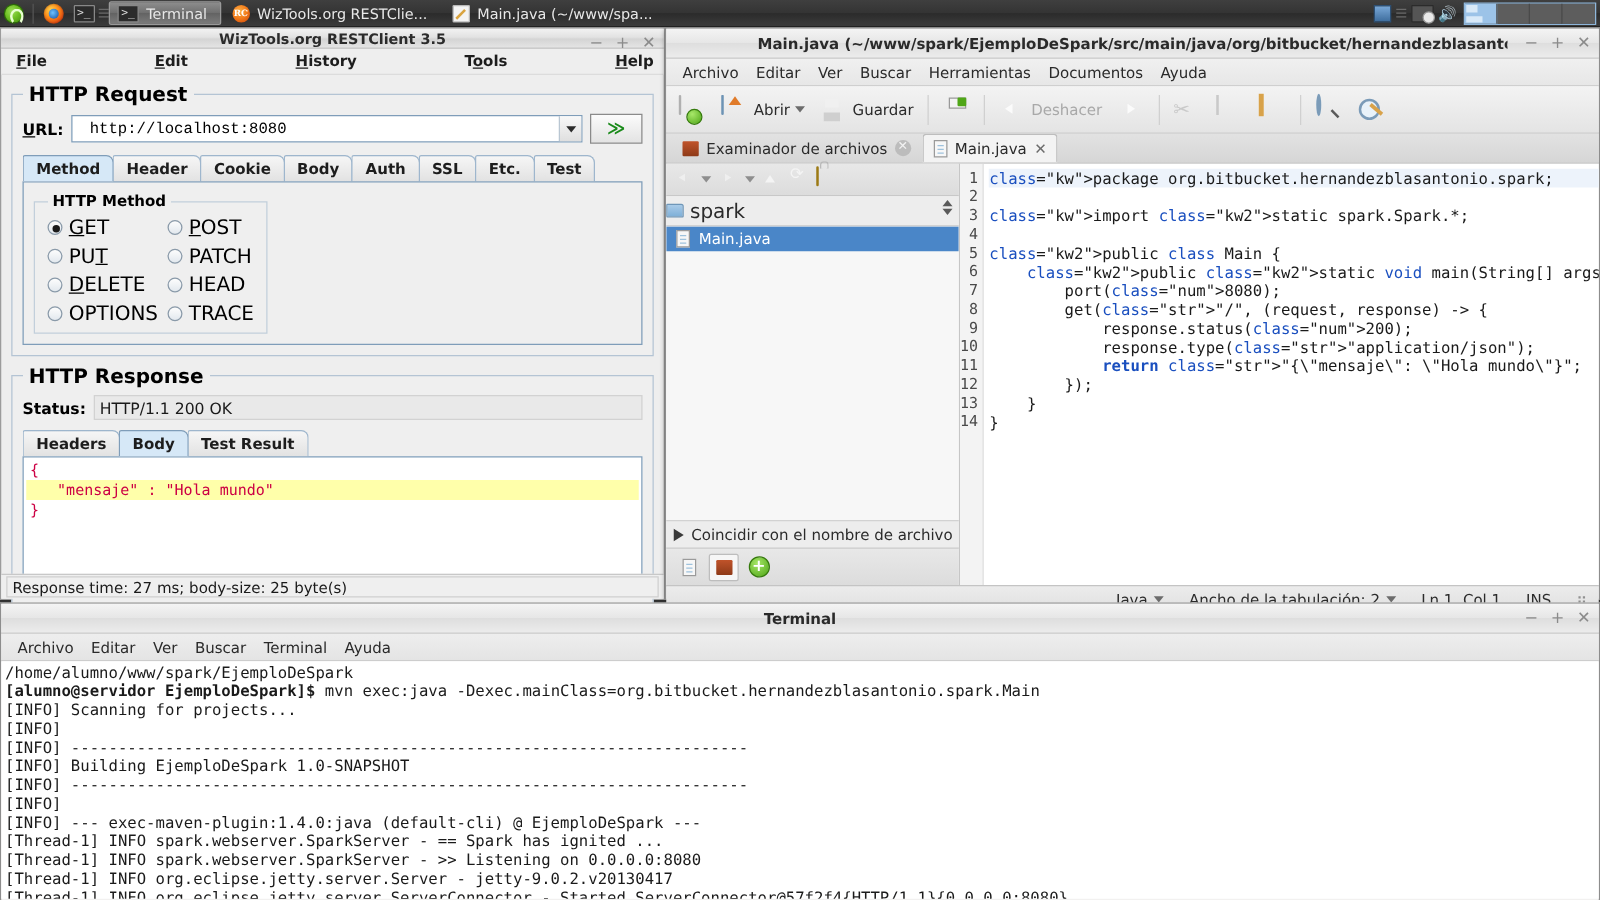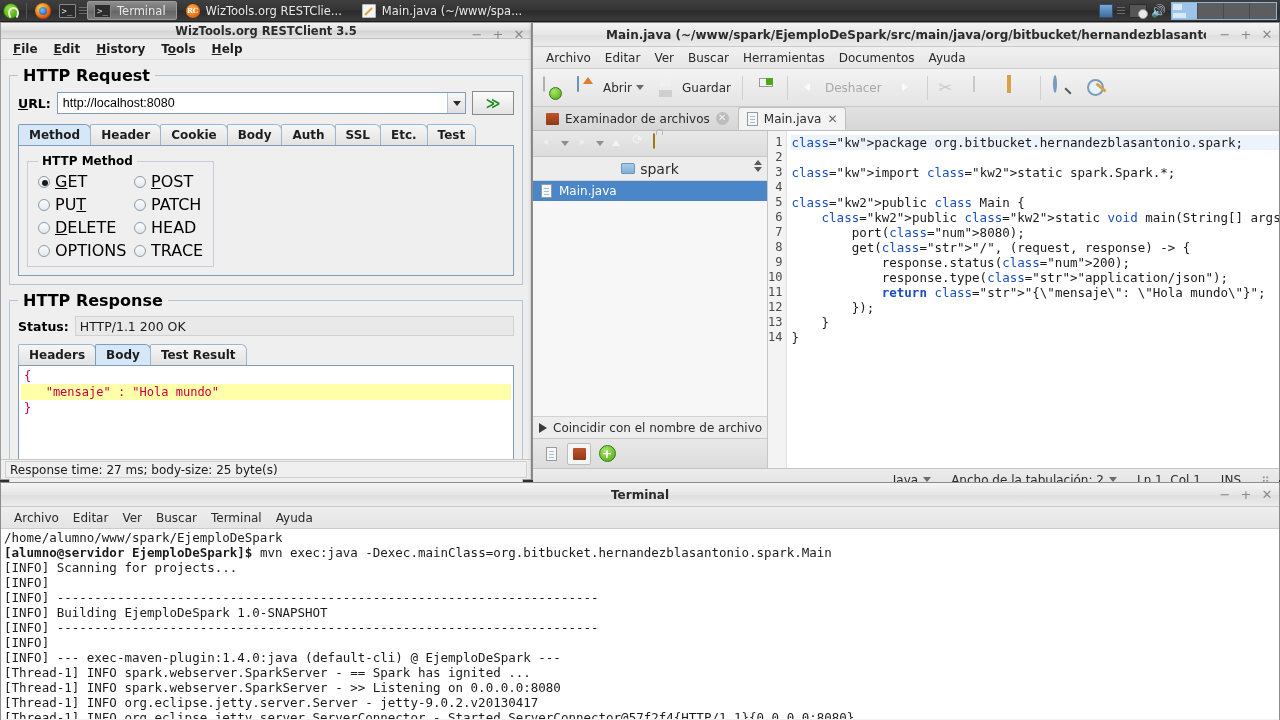--- a/index.html
+++ b/index.html
@@ -118,21 +118,21 @@
     border: 1px solid #9c9c9c;
     background: #eeeeee;
     box-shadow: 0 1px 3px rgba(0,0,0,.35);
   }
   #restclient .titlebar {
     background: linear-gradient(to bottom, #f2f2f2 0%, #e2e2e2 45%, #d4d4d4 55%, #e4e4e4 100%);
     border-bottom: 1px solid #c0c0c0;
   }
   .menubar {
     height: 21px; display: flex; align-items: center; gap: 0;
-    background: #eeeeee; border-bottom: 1px solid #dcdcdc; padding-left: 4px;
+    background: #eeeeee; border-bottom: 1px solid #dcdcdc; padding-left: 4px; justify-content: space-between;
   }
   .menubar .mi {
     padding: 2px 8px; font-size: 12px; color: #1d1d1d; font-weight: bold;
     font-family: "DejaVu Sans", sans-serif;
   }
   .menubar .mi u { text-decoration: underline; }
   .panel-body { padding: 6px 8px 0 8px; }
   fieldset.grp {
     border: 1px solid #b4c4d4; margin: 0 0 6px 0; padding: 6px 8px 8px 8px;
     background: #efefef;
@@ -140,22 +140,22 @@
   fieldset.grp > legend {
     font-size: 16px; font-weight: bold; color: #000; padding: 0 5px;
   }
   .url-row { display: flex; align-items: center; gap: 6px; }
   .url-row label { font-size: 12.5px; font-weight: bold; }
   .combo {
     flex: 1; height: 22px; display: flex; align-items: center;
     border: 1px solid #7f9db9; background: #fff;
   }
   .combo .val {
-    flex: 1; padding: 0 5px; font-size: 12.5px; color: #000;
-    font-family: Liberation Sans, sans-serif;
+    flex: 1; padding: 0 14px; font-size: 12.5px; color: #000;
+    font-family: Liberation Mono, monospace;
   }
   .combo .arrow {
     width: 18px; height: 20px; border-left: 1px solid #b9c6d2;
     background: linear-gradient(to bottom, #f8f8f8, #dfdfdf);
     display: flex; align-items: center; justify-content: center;
   }
   .caret-down { width: 0; height: 0; border-left: 4px solid transparent; border-right: 4px solid transparent; border-top: 5px solid #2b2b2b; }
   .go-btn {
     width: 42px; height: 24px; border: 1px solid #8a8a8a;
     background: linear-gradient(to bottom, #fbfbfb, #e3e3e3);
@@ -370,22 +370,22 @@
   .fb-caret { width: 0; height: 0; border-left: 4px solid transparent; border-right: 4px solid transparent; border-top: 5px solid #8e8e8e; margin: 7px 2px; }
   .lock-ic {
     width: 11px; height: 9px; background: linear-gradient(to bottom,#f3d154,#d5a51c);
     border: 1px solid #9c7a14; border-radius: 1px; margin: 6px 3px; position: relative;
   }
   .lock-ic::after {
     content: ""; position: absolute; left: 2px; top: -5px; width: 5px; height: 5px;
     border: 1px solid #b9b9b9; border-bottom: none; border-radius: 3px 3px 0 0;
   }
   .fb-path {
-    height: 24px; display: flex; align-items: center; justify-content: center; gap: 5px;
-    background: #ededed; border-bottom: 1px solid #d2d2d2; font-size: 14px; color: #2b2b2b;
+    height: 24px; display: flex; align-items: center; gap: 5px;
+    background: #ededed; border-bottom: 1px solid #d2d2d2; font-size: 16px; color: #2b2b2b;
     position: relative;
   }
   .folder-ic {
     width: 14px; height: 11px; background: linear-gradient(to bottom, #a9cbe8, #7fb0d8);
     border: 1px solid #6e96b8; border-radius: 1px 2px 1px 1px; flex: none;
   }
   .spin {
     position: absolute; right: 5px; top: 3px; display: flex; flex-direction: column; gap: 2px;
   }
   .spin i { width: 0; height: 0; border-left: 4px solid transparent; border-right: 4px solid transparent; }

